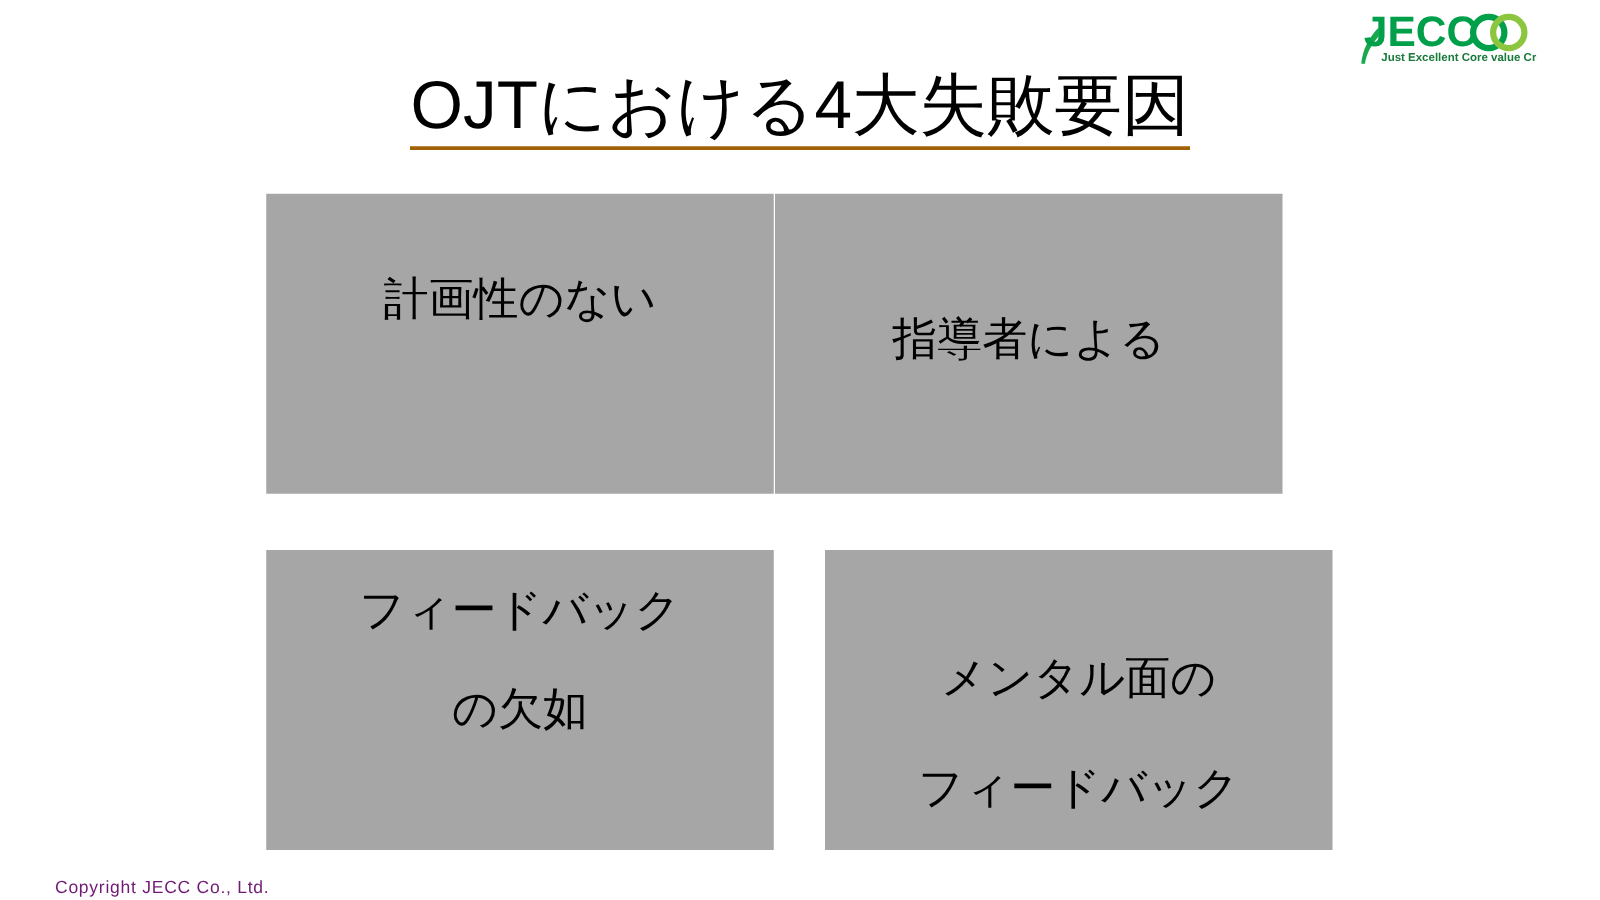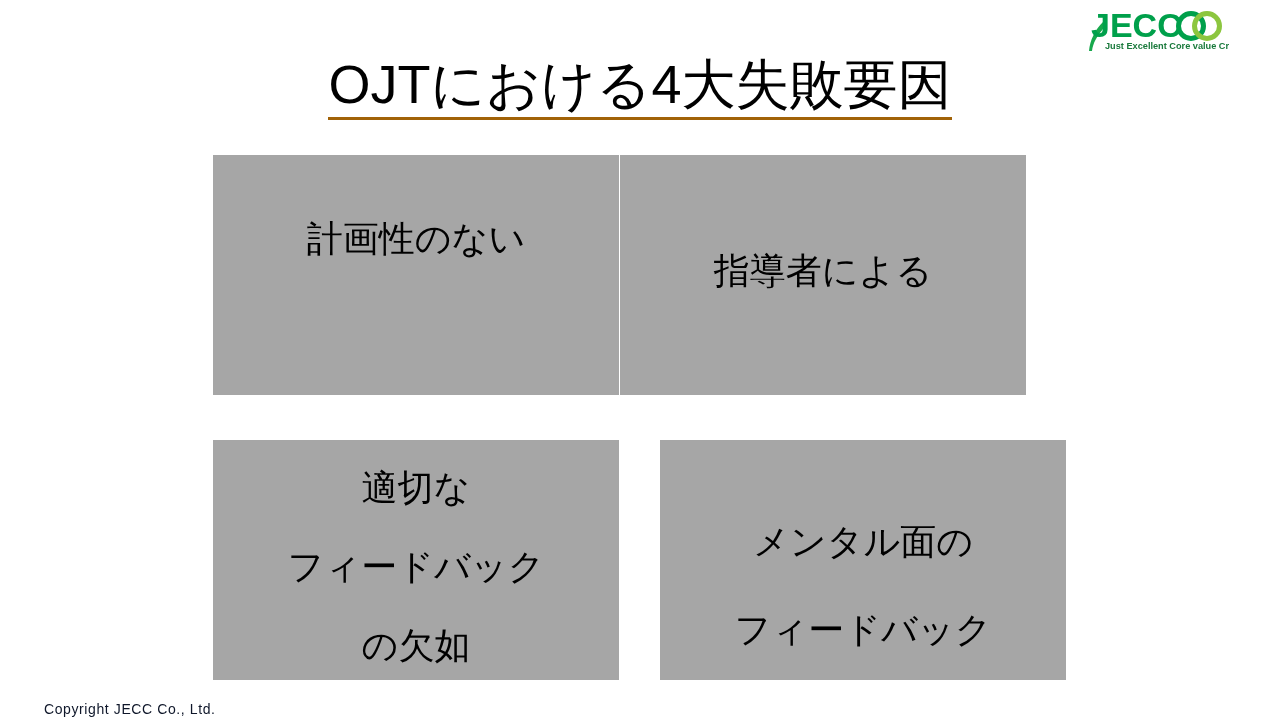--- a/index.html
+++ b/index.html
@@ -113,21 +113,21 @@
   }
   #box-4 .line { line-height: 88px; }
 
   
   #footer {
     position: absolute;
     left: 44px;
     top: 700px;
     font-size: 14px;
     line-height: 18px;
-    color: #0f172a;
+    color: #701a75;
     letter-spacing: 0.6px;
     white-space: nowrap;
   }
 </style>
 </head>
 <body>
 
 <div id="slide">
 
   <div id="logo">
@@ -151,21 +151,20 @@
 
   <div class="factor-box" id="box-1">
     <div class="line">計画性のない</div>
   </div>
 
   <div class="factor-box" id="box-2">
     <div class="line">指導者による</div>
   </div>
 
   <div class="factor-box" id="box-3">
-    <div class="line">適切な</div>
     <div class="line">フィードバック</div>
     <div class="line">の欠如</div>
   </div>
 
   <div class="factor-box" id="box-4">
     <div class="line">メンタル面の</div>
     <div class="line">フィードバック</div>
   </div>
 
   <div id="footer">Copyright JECC Co., Ltd.</div>

